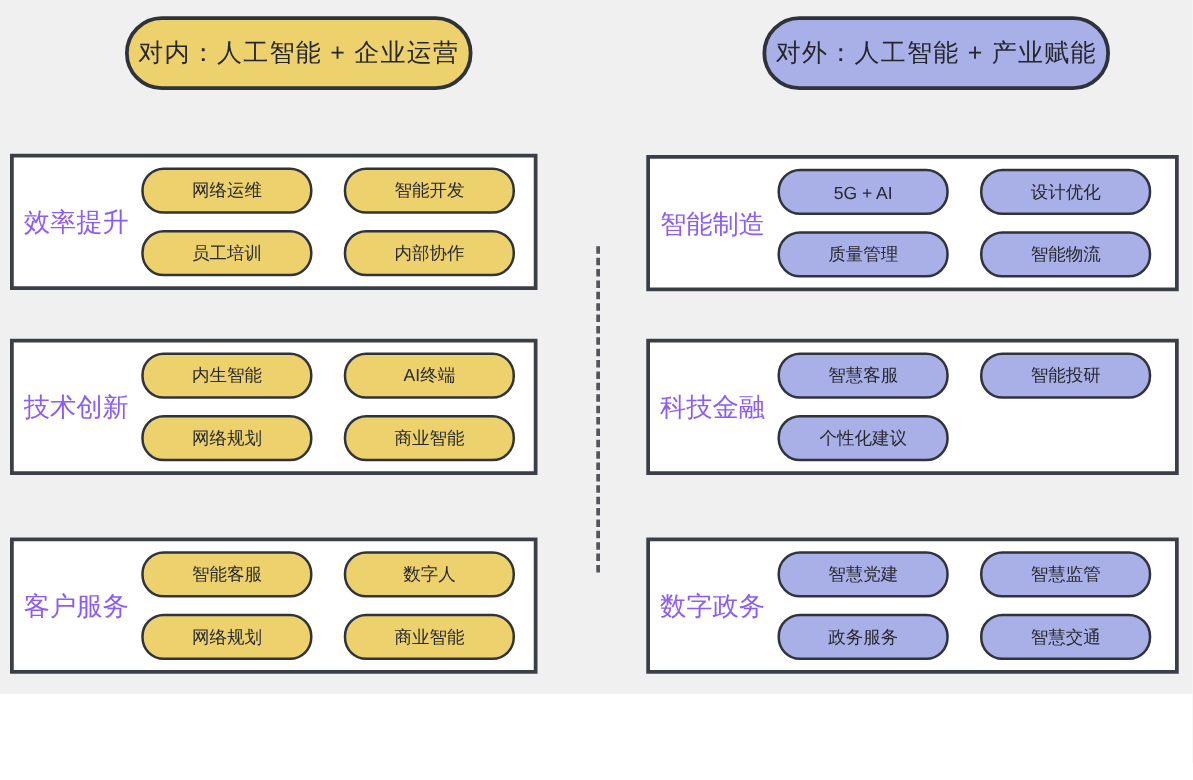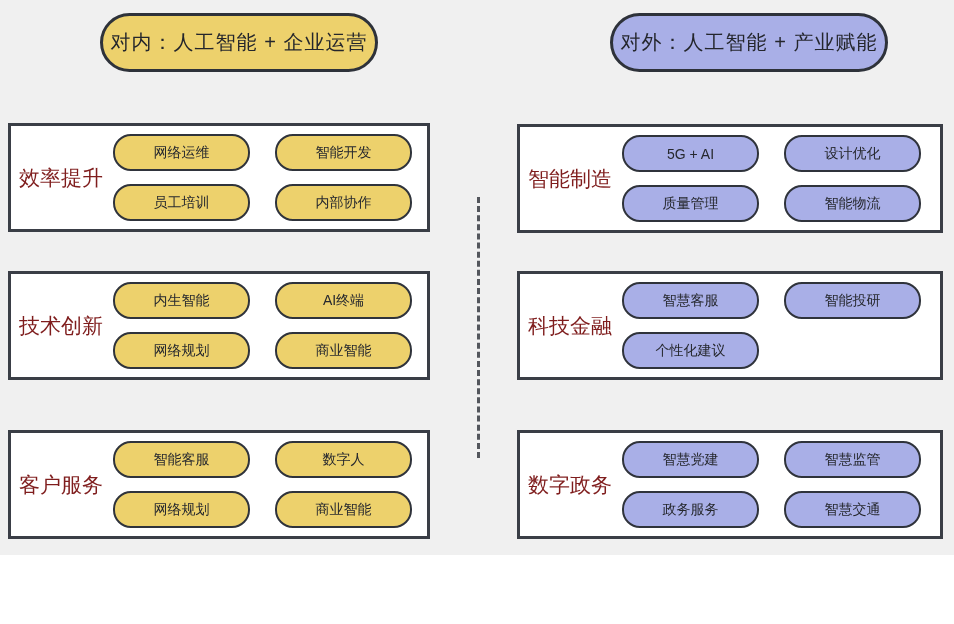--- a/index.html
+++ b/index.html
@@ -14,21 +14,21 @@
     font-size:20px;color:#24262C;letter-spacing:1px;
   }
   .hdr.yellow{background:#EDD16C;}
   .hdr.purple{background:#A9AFE7;}
   .group{
     position:absolute;width:422px;height:109px;background:#FFFFFF;
     border:3px solid #3A3E46;box-sizing:border-box;
     display:flex;align-items:center;
   }
   .group-label{
-    flex:0 0 100px;text-align:center;font-size:21px;color:#7f1d1d;
+    flex:0 0 100px;text-align:center;font-size:21px;color:#8b5cf6;
   }
   .pill-grid{
     display:grid;grid-template-columns:137px 137px;grid-auto-rows:37px;
     column-gap:25px;row-gap:13px;margin-left:2px;
   }
   .pill{
     box-sizing:border-box;border:2.5px solid #2F333B;border-radius:18px;
     display:flex;align-items:center;justify-content:center;
     font-size:14px;color:#26282E;
   }

